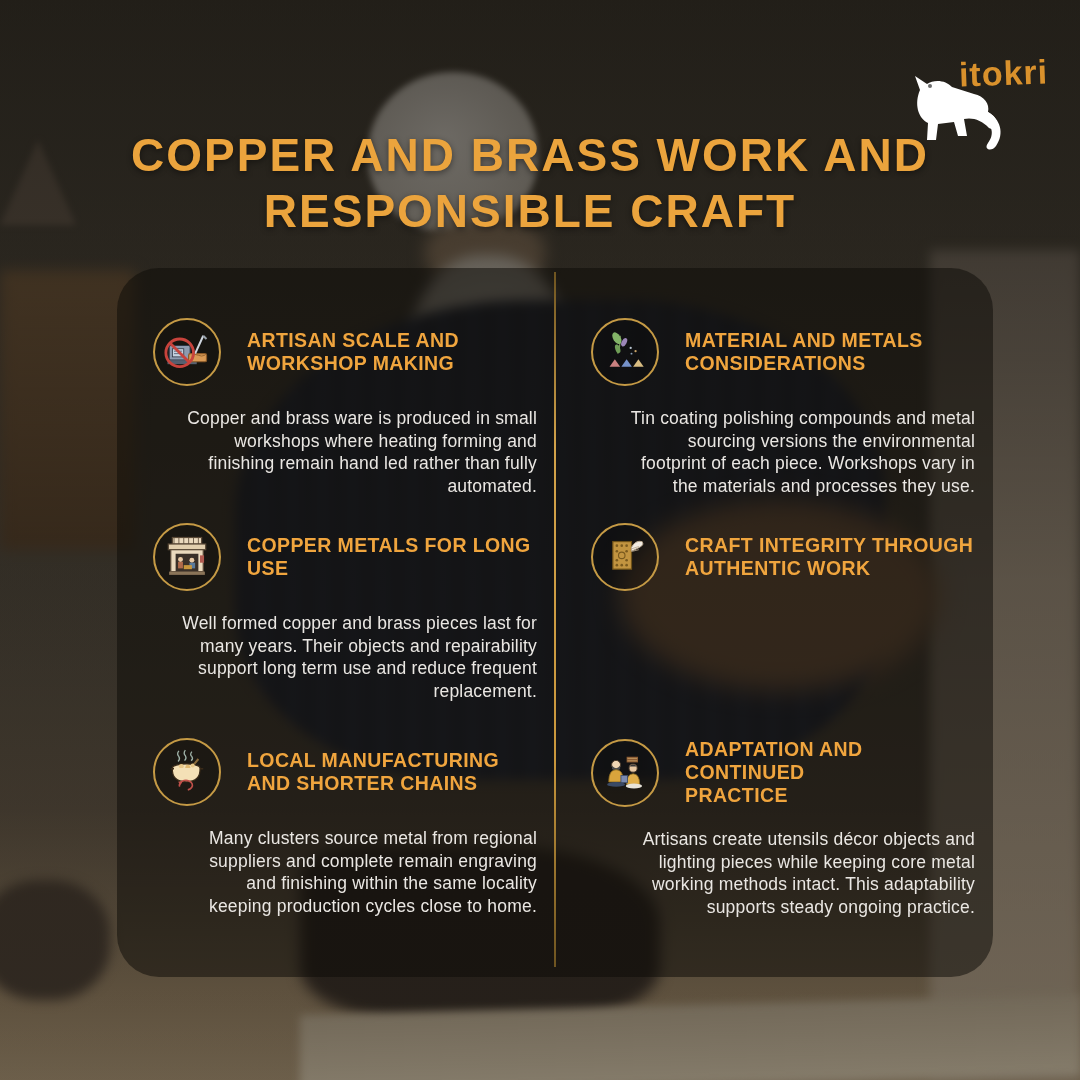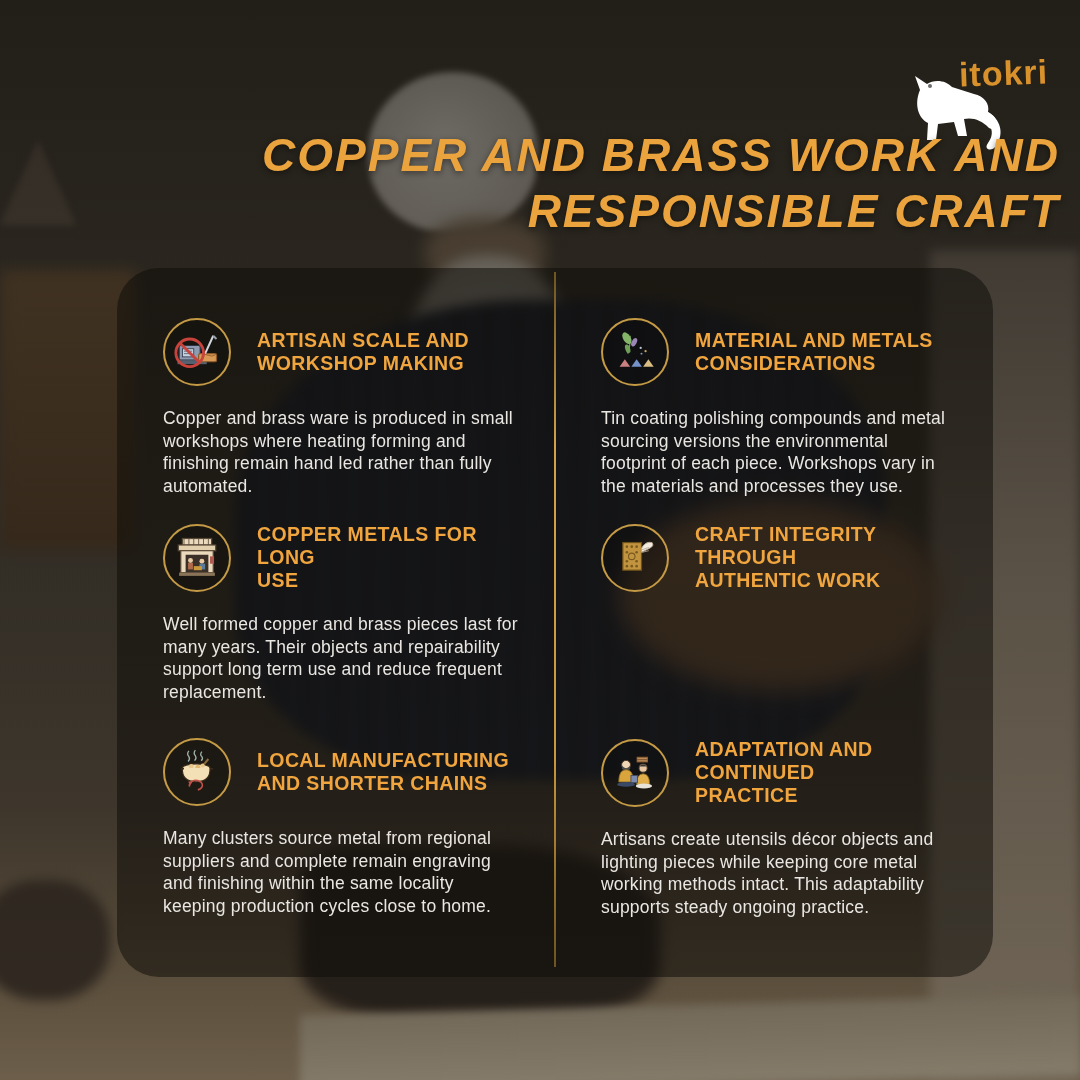--- a/index.html
+++ b/index.html
@@ -20,23 +20,23 @@
     background:repeating-linear-gradient(90deg,#222939 0 26px,#2c3850 26px 30px),repeating-linear-gradient(0deg,rgba(60,76,110,.35) 0 24px,rgba(20,24,34,.0) 24px 48px),#232a38;
     filter:blur(6px);}
   .arm{left:620px;top:500px;width:320px;height:190px;border-radius:50%;background:#8a6748;filter:blur(12px);}
   .stone{left:300px;top:845px;width:360px;height:175px;border-radius:18% 45% 30% 30%;background:#2d2620;filter:blur(7px);}
   .rock-bl{left:-20px;top:880px;width:130px;height:120px;border-radius:45%;background:#3c332a;filter:blur(6px);}
   .mat{left:300px;top:1005px;right:0;height:80px;background:linear-gradient(180deg,#9a8e79,#b0a58f);transform:skewY(-1.5deg);filter:blur(4px);}
   .shade{inset:0;background:linear-gradient(180deg,rgba(18,15,11,.60) 0%,rgba(18,15,11,.48) 28%,rgba(20,16,12,.40) 60%,rgba(22,18,13,.28) 100%);}
 
   
   .heading{
-    position:absolute;top:96px;left:0;width:1060px;text-align:right;
+    position:absolute;top:96px;left:0;width:1060px;text-align:center;
     color:#EBA43D;font-size:46px;font-weight:bold;letter-spacing:2px;
-    line-height:1.22;white-space:pre-line;text-shadow:0 2px 6px rgba(0,0,0,.45);font-style:italic;
+    line-height:1.22;white-space:pre-line;text-shadow:0 2px 6px rgba(0,0,0,.45);
   }
   .logo{position:absolute;top:42px;right:24px;width:160px;height:110px;}
   .logo .brand{
     position:absolute;top:12px;right:8px;color:#D9912C;font-size:34px;font-weight:bold;
     letter-spacing:1px;transform:rotate(-2deg);
   }
   .logo svg{position:absolute;left:0;top:28px;}
 
   
   .panel{
@@ -45,34 +45,34 @@
   }
   .divider{
     position:absolute;left:calc(50% - 1px);top:4px;bottom:10px;width:2px;
     background:linear-gradient(180deg,#6e5420,#d2a24a 25%,#c9973c 70%,#6e5420);
   }
   .cards{
     position:absolute;inset:0;display:grid;
     grid-template-columns:438px 438px;grid-template-rows:205px 215px auto;
     padding-top:50px;box-sizing:border-box;
   }
-  .card{padding:0 18px 0 46px;box-sizing:border-box;}
+  .card{padding:0 18px 0 36px;box-sizing:border-box;}
   .card-head{display:flex;align-items:center;gap:26px;}
   .icon-circle{
     flex:0 0 auto;width:64px;height:64px;border-radius:50%;
     border:2px solid #C59A45;background:rgba(0,0,0,.18);
     display:flex;align-items:center;justify-content:center;
   }
   .card h3{
     margin:0;color:#F0A53E;font-size:19.5px;font-weight:bold;letter-spacing:.4px;
     line-height:1.18;white-space:pre-line;max-width:305px;
   }
   .card p{
     margin:21px 0 0 0;color:#EAE7E3;font-size:17.5px;line-height:1.29;
-    letter-spacing:.2px;white-space:pre-line;max-width:400px;
+    letter-spacing:.2px;white-space:pre-line;max-width:400px;text-align:right;
   }
 </style>
 </head>
 <body>
 
 <div class="canvas">
 
   <div class="ph wall-right"></div>
   <div class="ph bench-left"></div>
   <div class="ph pyramid"></div>

